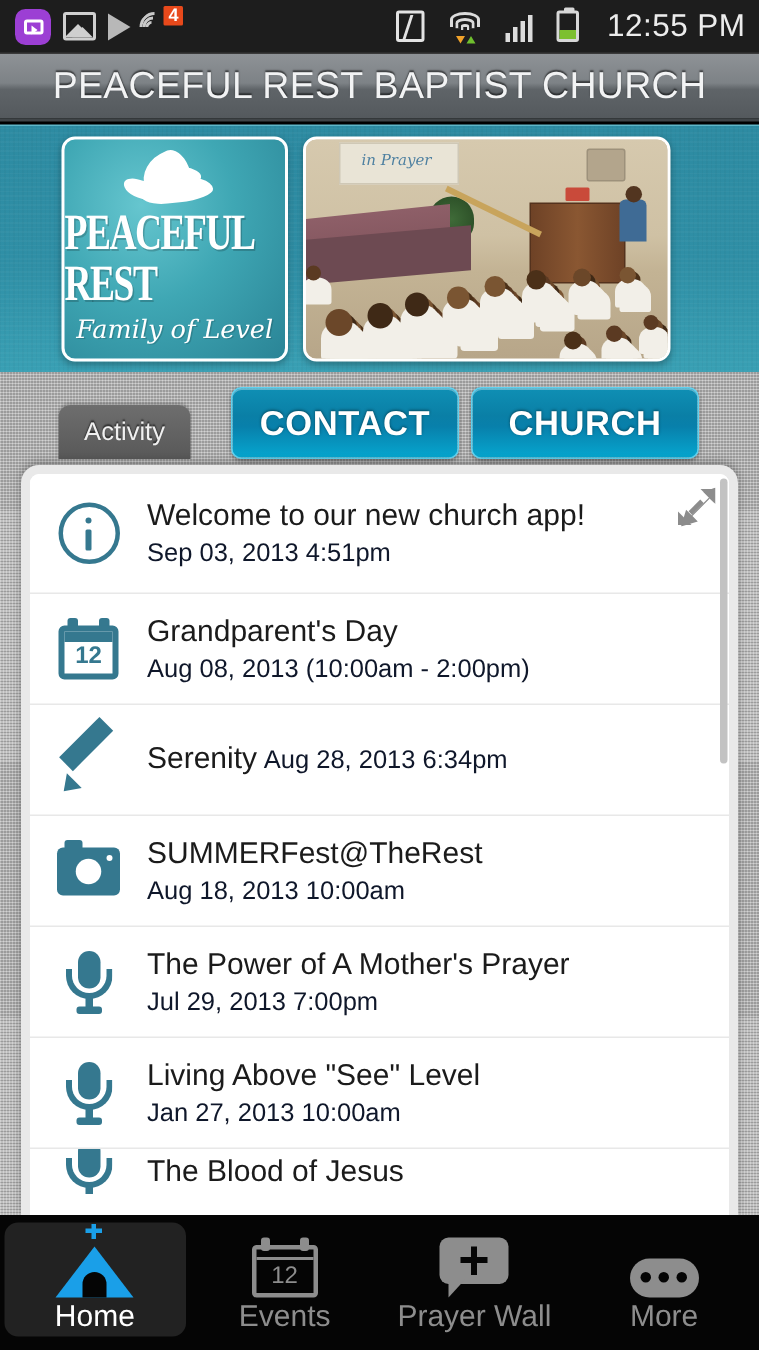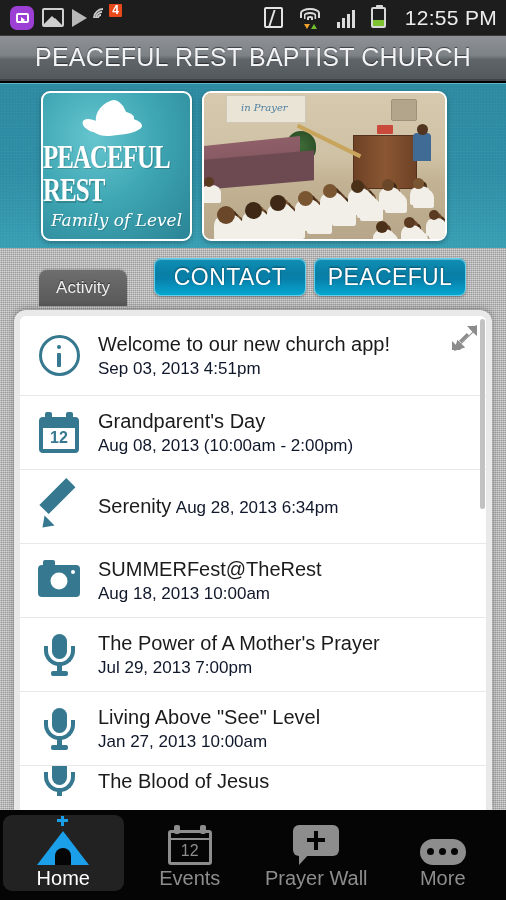--- a/index.html
+++ b/index.html
@@ -178,26 +178,26 @@
   #activity-tab{
     position:absolute;left:39px;top:22px;width:88px;height:36px;
     background:linear-gradient(to bottom,#6e6e6e,#585858);
     border-radius:8px 8px 0 0;
     display:flex;align-items:center;justify-content:center;
     color:#f0f0f0;font-size:17px;
     text-shadow:0 -1px 1px rgba(0,0,0,.6);
     box-shadow:0 -1px 2px rgba(0,0,0,.2);
   }
   .pillbtn{
-    position:absolute;top:10px;height:38px;border-radius:7px;
+    position:absolute;top:10px;height:48px;border-radius:7px;
     background:linear-gradient(to bottom,#0f8fb4 0%, #0a7fa6 40%, #0880ab 55%, #06a6cf 100%);
     border:1px solid #5fd0ee;
     box-shadow:inset 0 1px 0 rgba(255,255,255,.35), 0 1px 3px rgba(0,0,0,.35);
     display:flex;align-items:center;justify-content:center;
-    color:#ffffff;font-size:23px;font-weight:normal;letter-spacing:.4px;
+    color:#ffffff;font-size:23px;font-weight:bold;letter-spacing:.4px;
     text-shadow:0 -1px 2px rgba(0,0,0,.45);
   }
   #contact-button{ left:154px; width:152px; }
   #details-button{ left:314px; width:152px; }
 
   
   #list-card{
     position:absolute;left:14px;top:62px;width:478px;height:500px;
     background:#fbfbfb;
     border-radius:12px 12px 0 0;
@@ -470,21 +470,21 @@
 <div id="content">
 
   <div id="tabrow">
     <div id="activity-tab">
       <span>Activity</span>
     </div>
     <div class="pillbtn" id="contact-button">
       <span>CONTACT</span>
     </div>
     <div class="pillbtn" id="details-button">
-      <span>PEACEFUL</span>
+      <span>CHURCH</span>
     </div>
   </div>
 
   <div id="list-card">
     <div id="list-inner">
 
       <div class="row">
         <span class="iconbox">
             <span class="ic-info"></span>
           </span>

